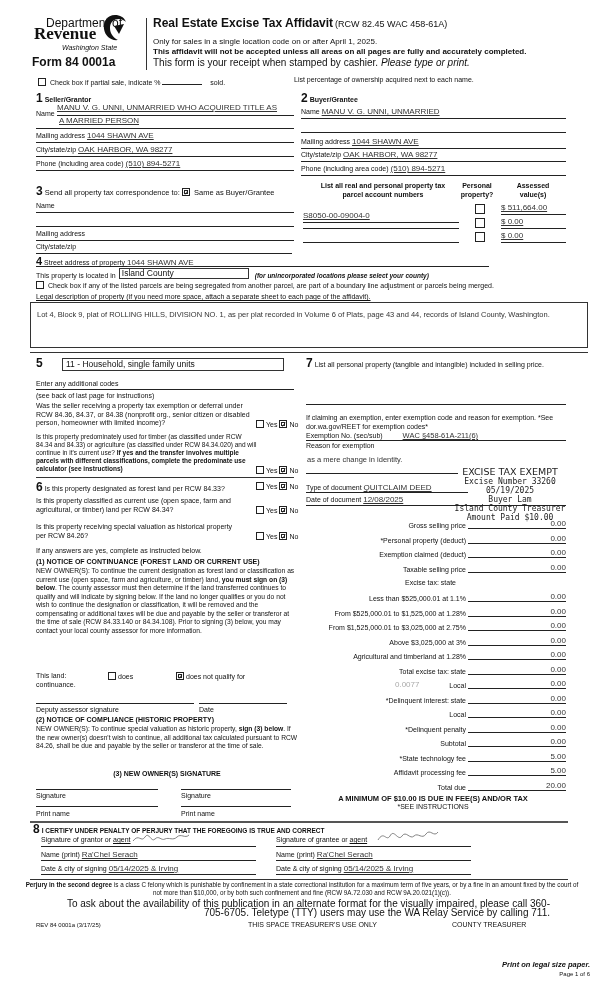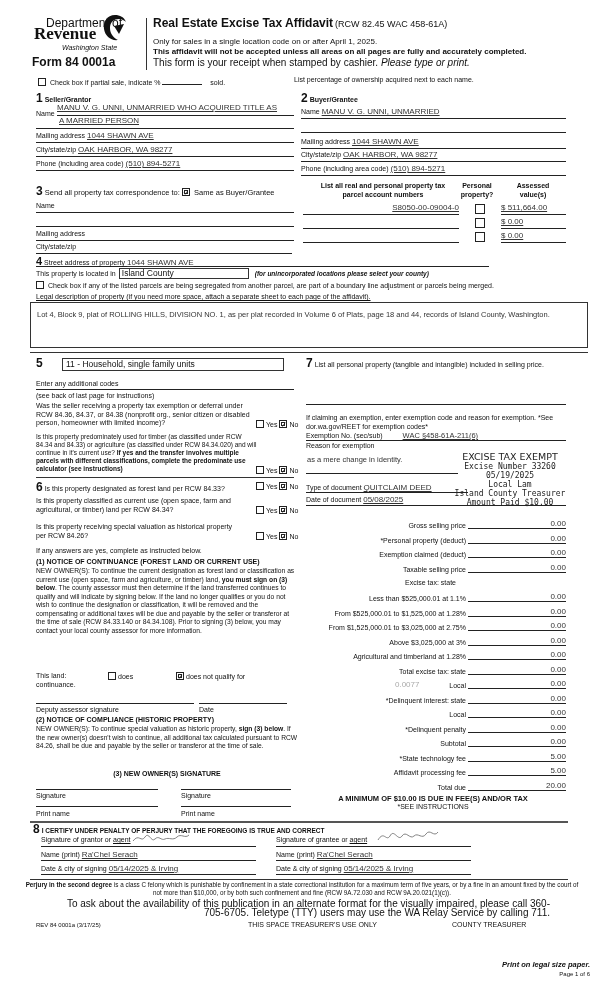--- a/index.html
+++ b/index.html
@@ -113,21 +113,21 @@
 <div class="abs bold" style="left:455px; top:181px; width:44px; text-align:center; font-size:7px; line-height:9px;">
   <div>Personal</div>
   <div>property?</div>
 </div>
 <div class="abs bold" style="left:500px; top:181px; width:66px; text-align:center; font-size:7px; line-height:9px;">
   <div>Assessed</div>
   <div>value(s)</div>
 </div>
 
 <div class="abs" style="left:303px; top:203px; width:263px; height:12px;">
-  <div class="abs line" style="left:0; top:0; width:156px; height:12px;text-align:right;"><span class="fill">S8050-00-09004-0</span></div>
+  <div class="abs line" style="left:0; top:8px; width:156px; height:12px;"><span class="fill">S8050-00-09004-0</span></div>
   <span class="abs cb" style="left:172px; top:1px; width:10px; height:10px;"></span>
   <div class="abs line" style="left:198px; top:0; width:65px; height:12px;"><span class="fill">$ 511,664.00</span></div>
 </div>
 <div class="abs" style="left:303px; top:217px; width:263px; height:12px;">
   <div class="abs line" style="left:0; top:0; width:156px; height:12px;"><span class="fill"></span></div>
   <span class="abs cb" style="left:172px; top:1px; width:10px; height:10px;"></span>
   <div class="abs line" style="left:198px; top:0; width:65px; height:12px;"><span class="fill">$ 0.00</span></div>
 </div>
 <div class="abs" style="left:303px; top:231px; width:263px; height:12px;">
   <div class="abs line" style="left:0; top:0; width:156px; height:12px;"><span class="fill"></span></div>
@@ -150,32 +150,32 @@
 </div>
 <div class="abs line" style="left:36px; top:243px; width:256px; height:11px;">
   <span class="lbl">City/state/zip</span>
 </div>
 
 <div class="abs line" style="left:36px; top:255px; width:453px; height:12px; white-space:nowrap;">
   <span class="secnum" style="font-size:11px;">4</span>
   <span class="lbl">Street address of property</span>
   <span class="fill">1044 SHAWN AVE</span>
 </div>
-<div class="abs" style="left:36px; top:268px; white-space:nowrap; height:11px; display:flex; align-items:center;">
+<div class="abs" style="left:36px; top:268px; white-space:nowrap; height:11px; display:flex; align-items:flex-end;">
   <span class="lbl">This property is located in</span>
   <span style="display:inline-block; margin-left:3px; width:130px; height:11px; border:1px solid #333; font-size:8.5px; line-height:9px; padding-left:2px;">Island County</span>
   <span style="font-style:italic; font-weight:bold; margin-left:6px; font-size:6.5px;">(for unincorporated locations please select your county)</span>
 </div>
 <div class="abs" style="left:36px; top:281px; white-space:nowrap; font-size:7px;">
   <span class="cb"></span>
   <span>Check box if any of the listed parcels are being segregated from another parcel, are part of a boundary line adjustment or parcels being merged.</span>
 </div>
 <div class="abs" style="left:36px; top:293px; font-size:7px; white-space:nowrap; text-decoration:underline;">Legal description of property (if you need more space, attach a separate sheet to each page of the affidavit).</div>
 <div class="abs" style="left:30px; top:302px; width:558px; height:46px; border:1px solid #333; padding:5px 6px;">
-  <div style="font-size:7.5px; color:#333; line-height:14px;">Lot 4, Block 9, plat of ROLLING HILLS, DIVISION NO. 1, as per plat recorded in Volume 6 of Plats, page 18 and 44, records of Island County, Washington.</div>
+  <div style="font-size:7.5px; color:#333; line-height:14px;">Lot 4, Block 9, plat of ROLLING HILLS, DIVISION NO. 1, as per plat recorded in Volume 6 of Plats, page 43 and 44, records of Island County, Washington.</div>
 </div>
 
 <div class="abs secnum" style="left:36px; top:356px;">5</div>
 <div class="abs" style="left:62px; top:358px; width:222px; height:13px; border:1px solid #333; font-size:8.5px; padding-left:3px; line-height:11px;">11 - Household, single family units</div>
 <div class="abs line" style="left:36px; top:380px; width:258px; height:10px;">
   <span class="lbl">Enter any additional codes</span>
 </div>
 <div class="abs" style="left:36px; top:392px;">(see back of last page for instructions)</div>
 <div class="abs" style="left:36px; top:402px; width:222px; font-size:7px; line-height:8.5px;">Was the seller receiving a property tax exemption or deferral under RCW 84.36, 84.37, or 84.38 (nonprofit org., senior citizen or disabled person, homeowner with limited income)?</div>
 <div class="yn" style="left:256px; top:420px;">
@@ -255,28 +255,28 @@
 </div>
 <div class="abs" style="left:306px; top:442px;">Reason for exemption</div>
 <div class="abs" style="left:307px; top:455px; font-size:7.5px; color:#333;">as a mere change in identity.</div>
 <div class="abs line" style="left:306px; top:466px; width:152px; height:8px;"></div>
 <div class="abs" style="left:306px; top:483px; width:162px; height:10px; white-space:nowrap; border-bottom:1px solid #222;">
   <span class="lbl">Type of document</span>
   <span class="fill">QUITCLAIM DEED</span>
 </div>
 <div class="abs line" style="left:306px; top:495px; width:260px; height:11px; white-space:nowrap;">
   <span class="lbl">Date of document</span>
-  <span class="fill">05/08/2025</span>
-</div>
-
-<div class="stamp" style="left:452px; top:452px; width:116px;">
+  <span class="fill">12/08/2025</span>
+</div>
+
+<div class="stamp" style="left:452px; top:467px; width:116px;">
   <div style="font-size:9.5px; font-family:'DejaVu Sans', sans-serif; line-height:10px;">EXCISE TAX EXEMPT</div>
   <div>Excise Number 33260</div>
   <div>05/19/2025</div>
-  <div>Local Lam</div>
+  <div>Buyer Lam</div>
   <div>Island County Treasurer</div>
   <div>Amount Paid $10.00</div>
 </div>
 
 <div id="calc">
   <div class="calc-row" style="top:518px;">
       <span class="calc-label">Gross selling price</span>
       <span class="calc-line"></span>
       <span class="calc-val">0.00</span>
     </div>

